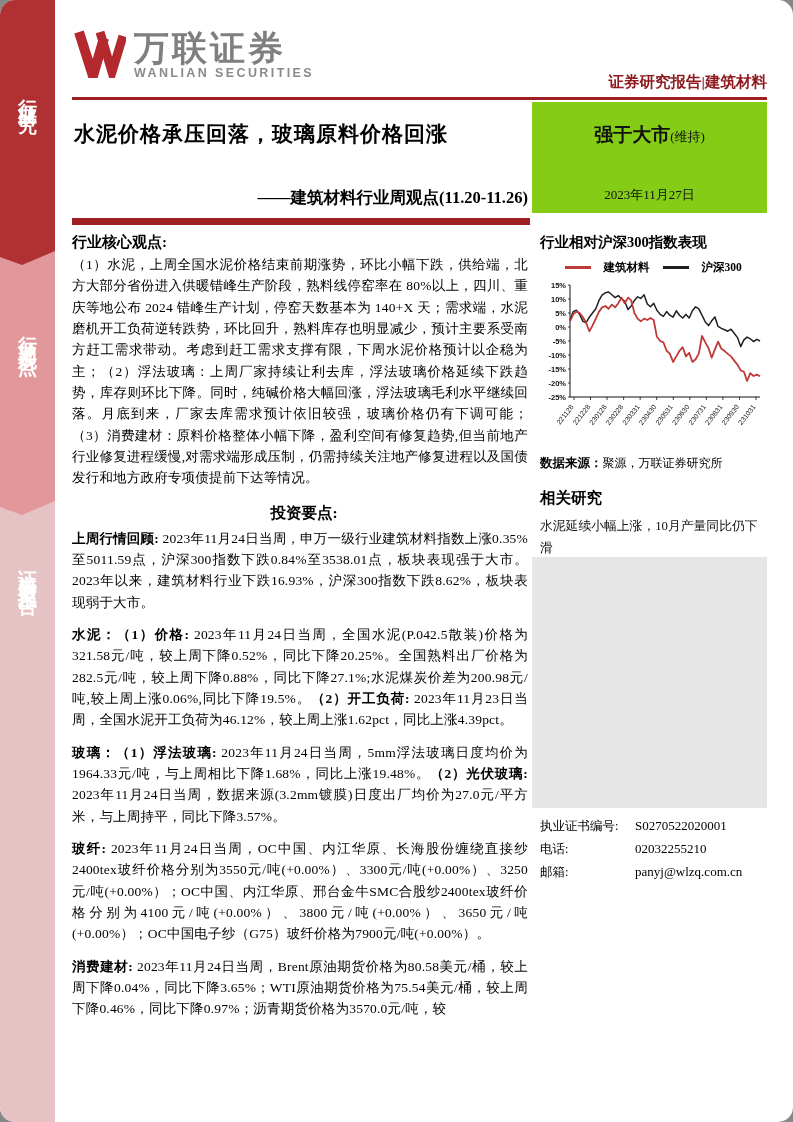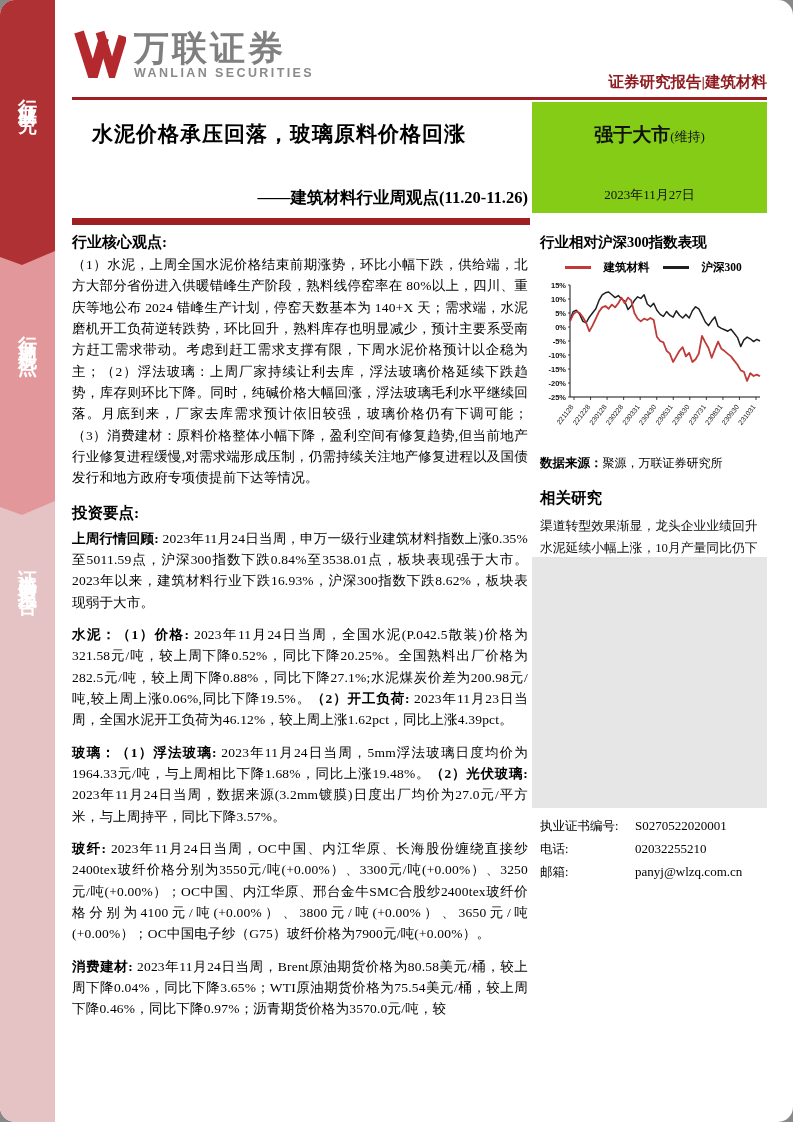--- a/index.html
+++ b/index.html
@@ -23,28 +23,28 @@
   .logo-txt .cn { color:#7f7f7f; font-weight:bold; font-size:35px; line-height:36px; letter-spacing:3px; font-family:"Liberation Sans", sans-serif; }
   .logo-txt .en { color:#8a8a8a; font-weight:bold; font-size:12.5px; letter-spacing:2.4px; font-family:"Liberation Sans", sans-serif; }
   .report-tag { position:absolute; right:26px; top:72px; color:#8e1b1f; font-weight:bold; font-size:15.5px; }
   .rule1 { position:absolute; left:72px; top:97px; width:695px; height:3px; background:#9e2022; }
 
   
   .rating-box { position:absolute; left:532px; top:102px; width:235px; height:111px; background:#84cc16; text-align:center; padding-top:20px; }
   .rating-main { font-size:19px; font-weight:bold; color:#111; }
   .rating-suffix { font-size:13px; font-weight:normal; }
   .rating-date { margin-top:38px; font-size:13px; color:#111; }
-  .doc-title { position:absolute; left:92px; top:120px; width:446px; font-size:21px; font-weight:bold; color:#000; letter-spacing:1px; }
+  .doc-title { position:absolute; left:74px; top:120px; width:446px; font-size:21px; font-weight:bold; color:#000; letter-spacing:1px; }
   .doc-subtitle { position:absolute; left:72px; top:187px; width:456px; text-align:right; font-size:16.5px; font-weight:bold; color:#000; }
   .rule2 { position:absolute; left:72px; top:218px; width:458px; height:7px; background:#9e2022; }
 
   
   .left-col { position:absolute; left:72px; top:233px; width:456px; }
   .h-core { font-size:15px; font-weight:bold; color:#000; margin-bottom:2px; }
-  .h-invest { font-size:15.5px; font-weight:bold; margin:14px 0 4px 0; }
+  .h-invest { font-size:15.5px; font-weight:bold; margin:14px 0 4px 8px;text-align:center; }
   .para { font-size:13.5px; line-height:1.58; text-align:justify; color:#000; margin-bottom:11px; letter-spacing:0.2px; }
   .para b { letter-spacing:0.2px; }
 
   
   .right-col { position:absolute; left:540px; top:233px; width:227px; }
   .chart-title { font-size:14.5px; font-weight:bold; color:#000; margin-bottom:8px; }
   .legend { display:flex; justify-content:center; gap:14px; margin-bottom:2px; }
   .legend-item { display:flex; align-items:center; gap:12px; font-size:11.5px; font-weight:bold; }
   .legend-line { display:inline-block; width:26px; height:3px; }
   .src-line { font-size:12px; margin-top:2px; }
@@ -180,21 +180,20 @@
         <text x="216" y="130" text-anchor="end" font-size="7" fill="#111" transform="rotate(-52 216 130)">231031</text>
         <polyline points="30.0,43.0 33.2,34.6 36.4,33.2 39.7,37.4 42.9,44.4 46.1,45.8 49.3,40.2 52.5,36.0 55.8,31.8 59.0,23.4 62.2,17.8 65.4,15.8 68.6,15.0 71.9,17.8 75.1,20.6 78.3,18.6 81.5,22.0 84.7,24.2 88.0,32.6 91.2,29.0 94.4,23.4 97.6,19.8 100.8,21.4 104.1,17.8 107.3,27.0 110.5,29.8 113.7,26.2 116.9,33.2 120.2,37.4 123.4,39.4 126.6,34.6 129.8,38.2 133.1,40.2 136.3,33.8 139.5,38.2 142.7,41.0 145.9,37.4 149.2,41.0 152.4,33.8 155.6,29.8 158.8,31.8 162.0,38.2 165.3,45.0 168.5,48.6 171.7,43.8 174.9,39.9 178.1,49.4 181.4,51.4 184.6,52.8 187.8,54.2 191.0,52.2 194.2,56.2 197.5,60.6 200.7,69.6 203.9,62.9 207.1,60.1 210.3,61.8 213.6,64.6 216.8,62.3 220.0,64.0" fill="none" stroke="#1f1f1f" stroke-width="1.5" stroke-linejoin="round"></polyline>
         <polyline points="30.0,44.4 33.2,37.4 36.4,34.6 39.7,36.0 42.9,40.2 46.1,45.8 49.3,54.2 52.5,48.6 55.8,41.6 59.0,34.6 62.2,30.4 65.4,29.0 68.6,31.8 71.9,27.6 75.1,30.4 78.3,26.2 81.5,20.6 84.7,26.2 88.0,20.6 91.2,23.4 94.4,36.0 97.6,41.6 100.8,44.4 104.1,41.6 107.3,43.0 110.5,41.0 113.7,43.0 116.9,59.8 120.2,64.0 123.4,65.4 126.6,73.8 129.8,76.6 133.1,85.0 136.3,79.4 139.5,73.8 142.7,70.2 145.9,79.4 149.2,75.8 152.4,85.0 155.6,82.2 158.8,76.6 162.0,59.0 165.3,65.4 168.5,71.0 171.7,80.8 174.9,72.4 178.1,64.6 181.4,71.8 184.6,74.1 187.8,76.9 191.0,79.4 194.2,83.6 197.5,87.8 200.7,93.4 203.9,94.8 207.1,104.0 210.3,96.2 213.6,99.0 216.8,97.6 220.0,99.3" fill="none" stroke="#bf3a38" stroke-width="1.8" stroke-linejoin="round"></polyline>
       </svg>
     <div class="src-line">
       <b>数据来源：</b><span>聚源，万联证券研究所</span>
     </div>
     <div class="related">
       <div class="related-h">相关研究</div>
       <div id="related-list">
-          <div class="related-item">渠道转型效果渐显，龙头企业业绩回升</div>
           <div class="related-item">水泥延续小幅上涨，10月产量同比仍下滑</div>
           <div class="related-item">盈利水平持续修复，关注下游需求修复情况</div>
         </div>
     </div>
   </div>
 
   <div class="gray-panel"></div>
 
   <div class="analyst">
     <div id="analyst-rows">

